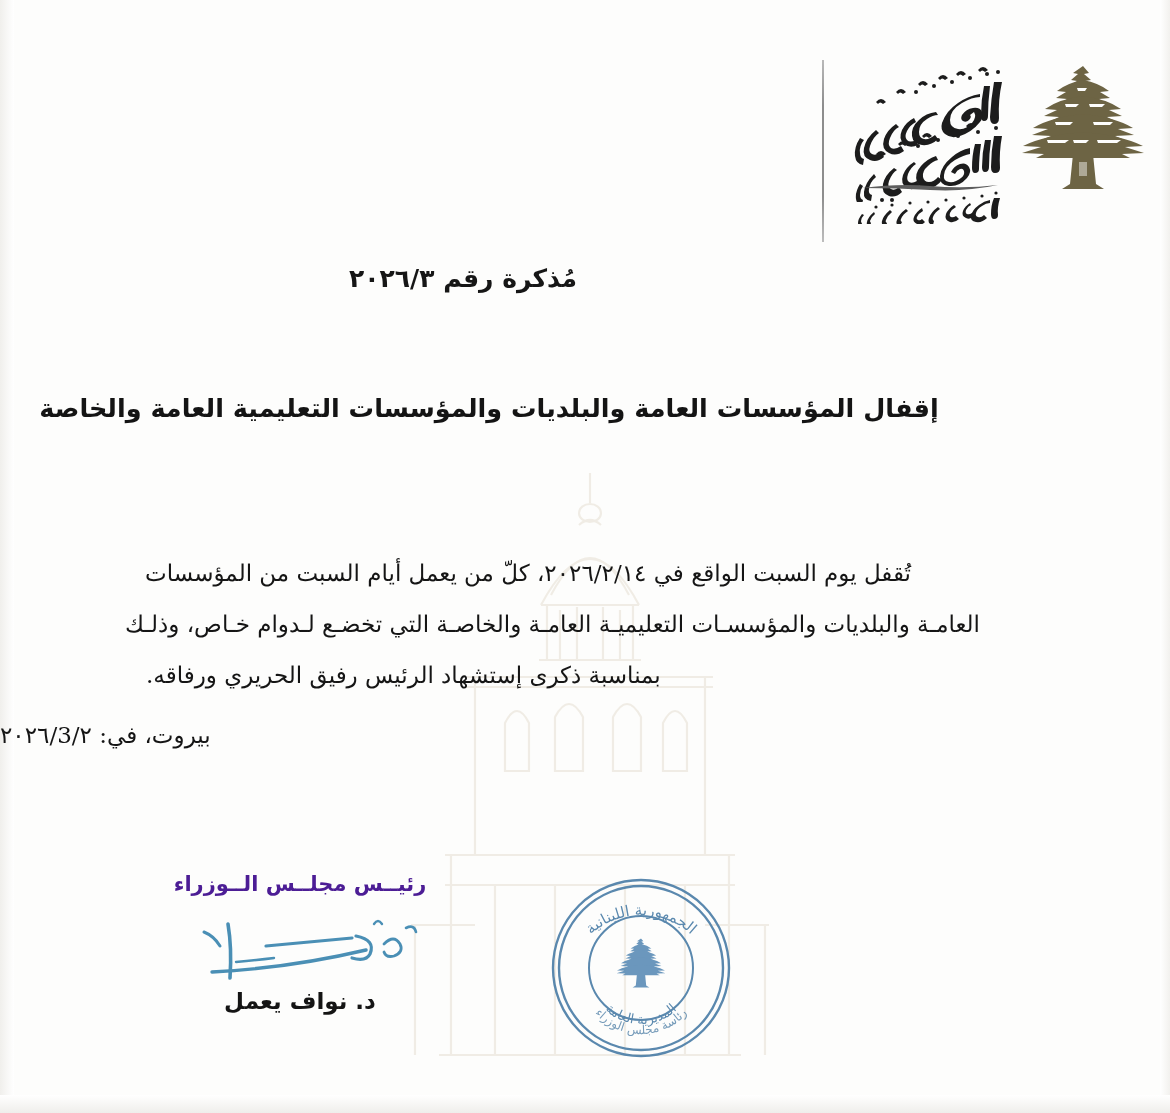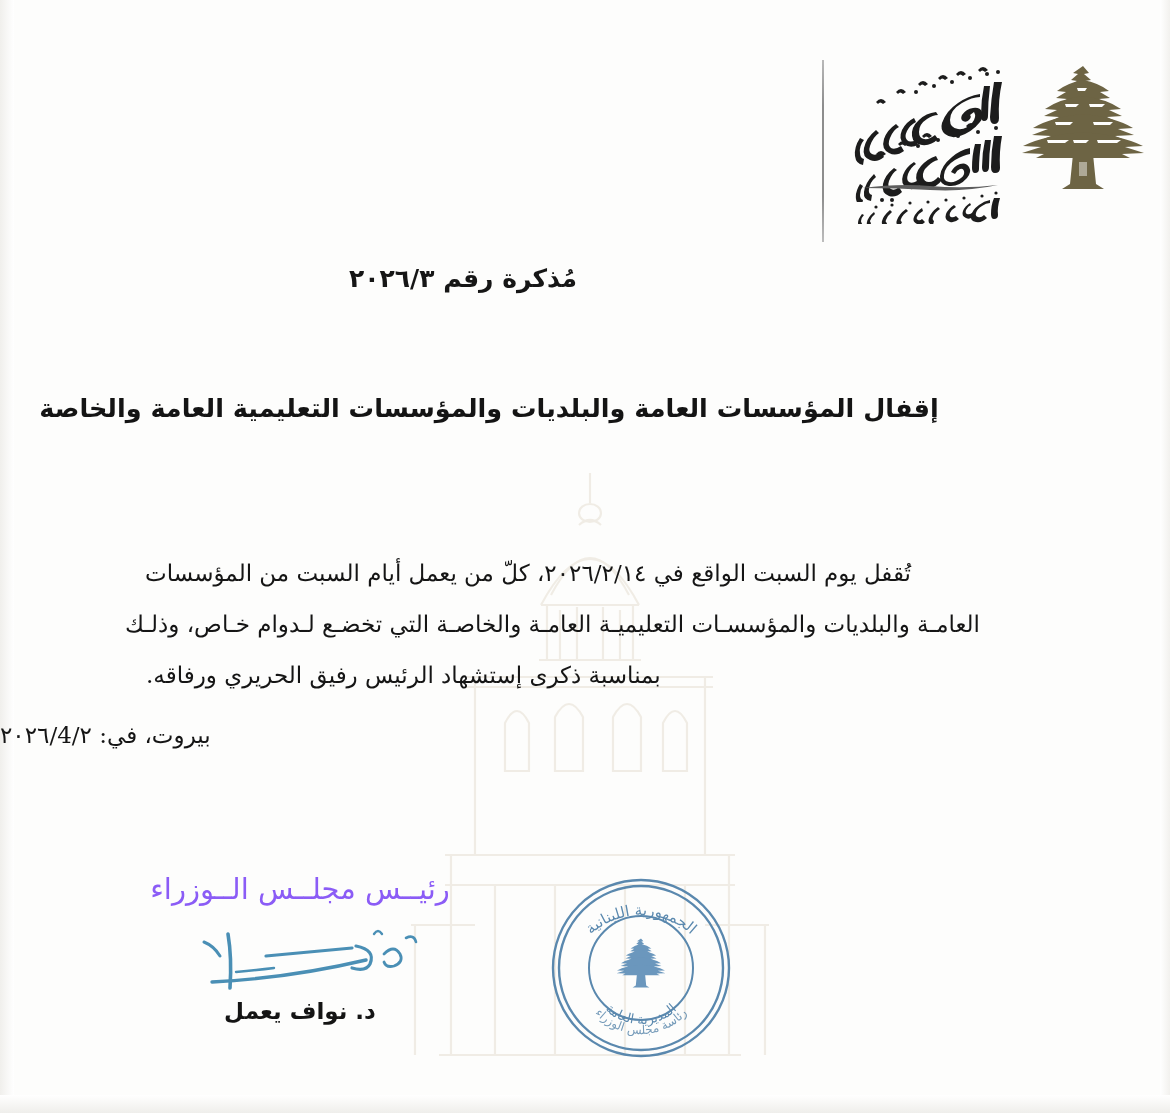--- a/index.html
+++ b/index.html
@@ -176,23 +176,23 @@
 
   
   .sig-block {
     position: absolute;
     top: 872px;
     left: 150px;
     width: 300px;
     text-align: center;
   }
   .sig-role {
-    font-size: 29px;
-    font-weight: normal;
-    color: #8b5cf6;
+    font-size: 21px;
+    font-weight: bold;
+    color: #4c1d95;
     letter-spacing: 1.2px;
     white-space: nowrap;
   }
   .sig-mark {
     width: 260px;
     height: 92px;
     margin: 2px auto 0;
   }
   .sig-name {
     font-size: 23px;
@@ -389,21 +389,21 @@
   <div class="title-block">
     <div class="title-line">إقفال المؤسسات العامة والبلديات والمؤسسات التعليمية العامة والخاصة</div>
   </div>
 
   <div class="body-block">
     <div class="body-line l1">تُقفل يوم السبت الواقع في ٢٠٢٦/٢/١٤، كلّ من يعمل أيام السبت من المؤسسات</div>
     <div class="body-line l2">العامـة والبلديات والمؤسسـات التعليميـة العامـة والخاصـة التي تخضـع لـدوام خـاص، وذلـك</div>
     <div class="body-line l3">بمناسبة ذكرى إستشهاد الرئيس رفيق الحريري ورفاقه.</div>
   </div>
 
-  <div class="date-line">بيروت، في: ٢٠٢٦/4/٢</div>
+  <div class="date-line">بيروت، في: ٢٠٢٦/3/٢</div>
 
   <div class="sig-block">
     <div class="sig-role">رئيــس مجلــس الــوزراء</div>
     <div class="sig-mark">
       <svg viewBox="0 0 260 92" width="260" height="92" aria-hidden="true">
         <g fill="none" stroke="#4a8fb5" stroke-linecap="round" stroke-linejoin="round">
 
           <path d="M42 74 Q120 70 196 52" stroke-width="3.4"></path>
 
           <path d="M96 48 Q140 44 182 40" stroke-width="3.2"></path>

